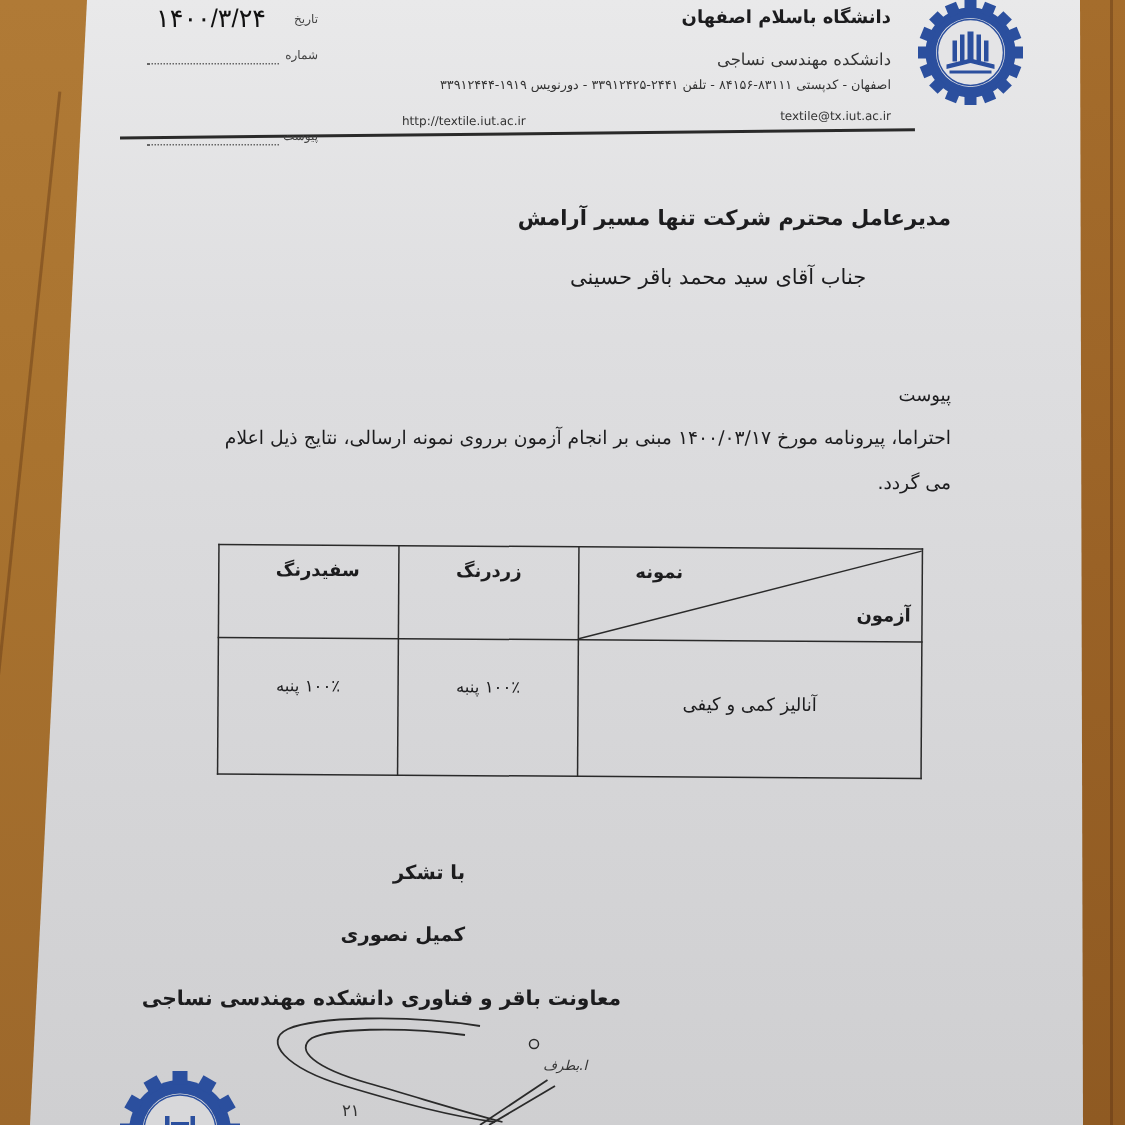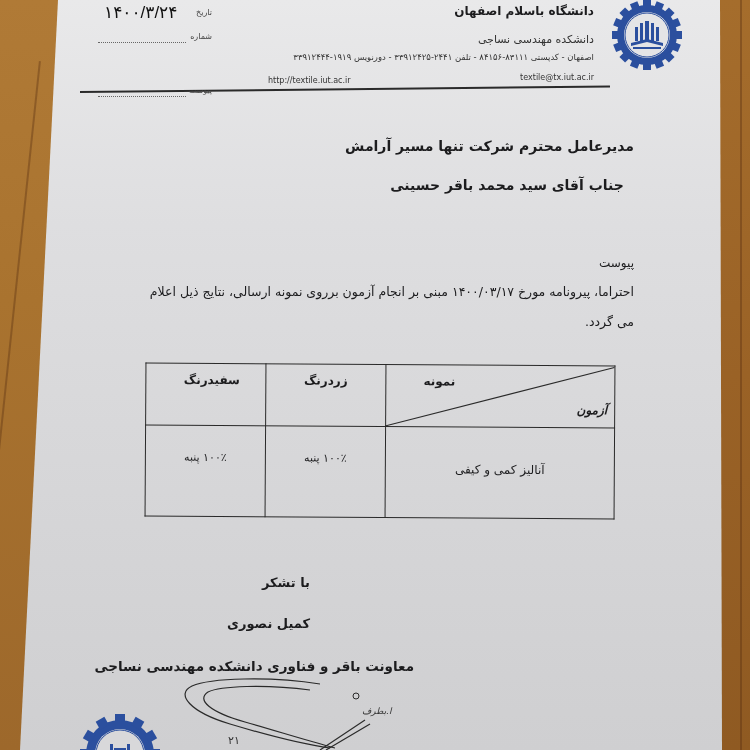--- a/index.html
+++ b/index.html
@@ -46,21 +46,21 @@
     .meta-dots {
       position: absolute; left: 6px; right: 26px; top: 10px; border-bottom: 1px dotted #666;
     }
     .meta-value {
       position: absolute; left: 12px; top: -6px; font-size: 17px; color: #111; font-family: Liberation Sans, sans-serif;
       direction: rtl; letter-spacing: 0.5px;
     }
 
     
     .recipient1 { left: 380px; top: 138px; width: 254px; text-align: right; font-size: 14px; font-weight: bold; }
-    .recipient2 { left: 380px; top: 177px; width: 254px; text-align: center; font-size: 14px; font-weight: bold; }
+    .recipient2 { left: 380px; top: 177px; width: 254px; text-align: left; font-size: 14px; font-weight: normal; }
     .greeting { left: 560px; top: 256px; width: 74px; text-align: right; font-size: 12px; }
     .para1 { left: 108px; top: 284px; width: 526px; text-align: right; font-size: 12.5px; }
     .para2 { left: 500px; top: 314px; width: 134px; font-size: 12.5px; }
 
     
     .result-table {
       position: absolute; left: 145px; top: 364px; width: 470px; height: 154px;
       transform: rotate(0.35deg);
     }
     .tbl-line { position: absolute; background: #2a2a2a; }
@@ -159,21 +159,21 @@
   <div class="tbl-line" style="left:0; top:62px; width:470px; height:1px;"></div>
 
   <div class="tbl-line" style="left:120px; top:0; width:1px; height:154px;"></div>
   <div class="tbl-line" style="left:240px; top:0; width:1px; height:154px;"></div>
 
   <svg style="position:absolute; left:240px; top:0;" width="230" height="63">
     <line x1="0" y1="62" x2="229" y2="2" stroke="#2a2a2a" stroke-width="1"></line>
   </svg>
 
   <div class="cell-text bold rtl" style="left:250px; top:10px; width:60px; text-align:right;">نمونه</div>
-  <div class="cell-text bold rtl" style="left:400px; top:38px; width:62px; text-align:right;font-style:italic;">آزمون</div>
+  <div class="cell-text bold rtl" style="left:400px; top:38px; width:62px; text-align:right;">آزمون</div>
   <div class="cell-text bold rtl" style="left:121px; top:10px; width:119px; text-align:center;">زردرنگ</div>
   <div class="cell-text bold rtl" style="left:1px; top:10px; width:131px; text-align:center;">سفیدرنگ</div>
 
   <div class="cell-text rtl" style="left:241px; top:98px; width:228px; text-align:center;">آنالیز کمی و کیفی</div>
   <div class="cell-text rtl" style="left:121px; top:88px; width:119px; text-align:center; font-size:11px;">۱۰۰٪ پنبه</div>
   <div class="cell-text rtl" style="left:1px; top:88px; width:119px; text-align:center; font-size:11px;">۱۰۰٪ پنبه</div>
 </div>
 
 <div class="abs rtl thanks">با تشکر</div>
 <div class="abs rtl signer">کمیل نصوری</div>

